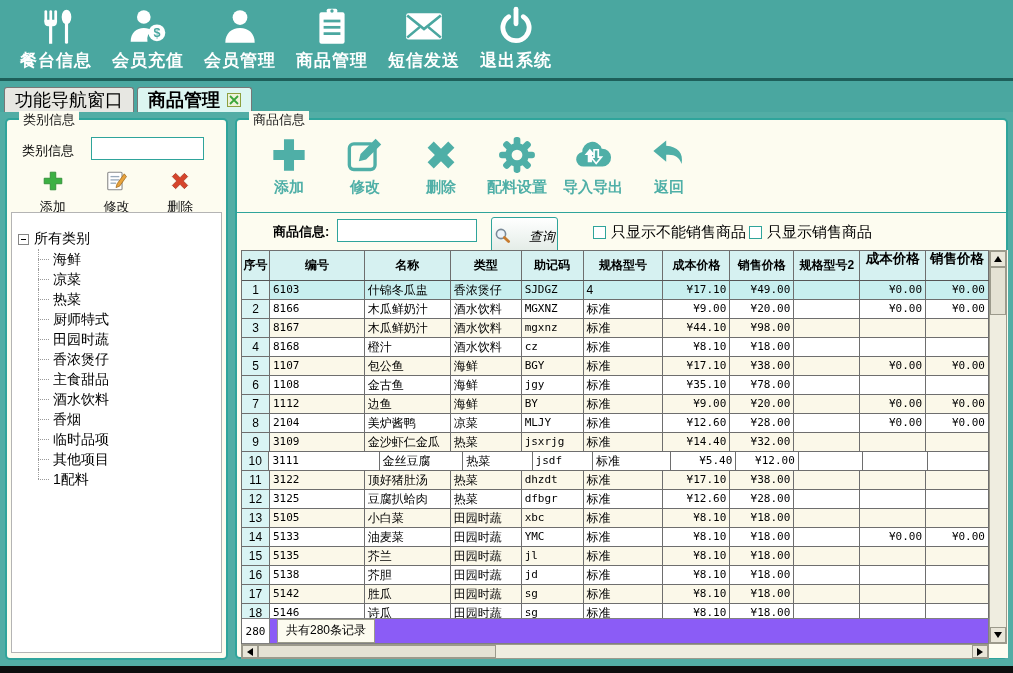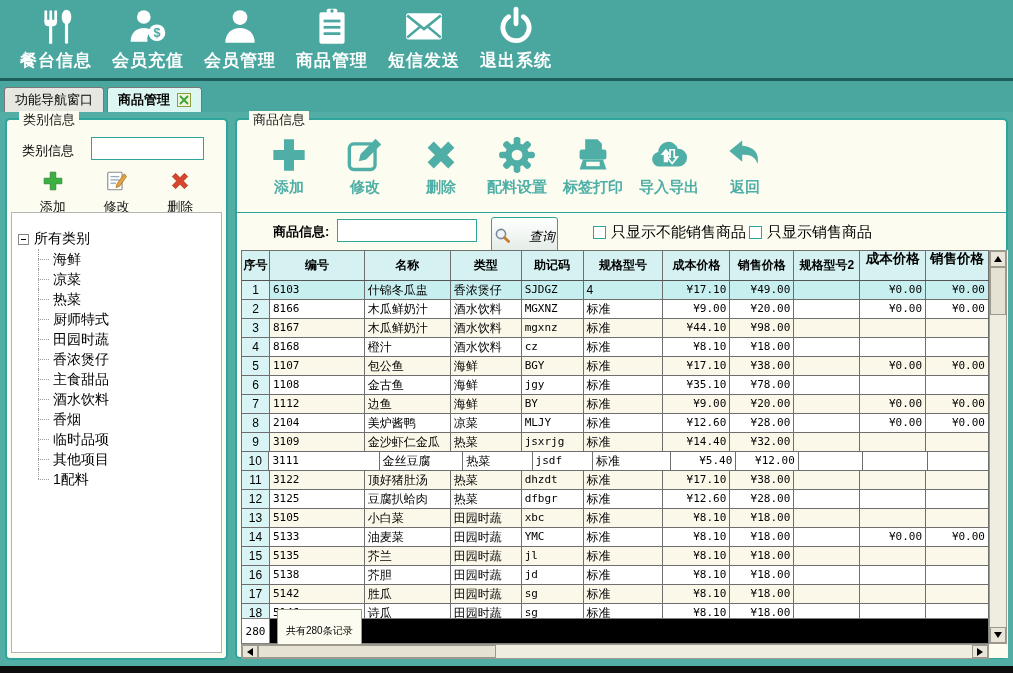--- a/index.html
+++ b/index.html
@@ -9,21 +9,21 @@
   
   .topbar { position:absolute; left:0; top:0; width:1013px; height:78px; background:#4aa7a0;
             display:flex; align-items:flex-start; padding:5px 0 0 10px; }
   .nav-item { width:92px; display:flex; flex-direction:column; align-items:center; cursor:pointer; }
   .nav-icon { height:44px; display:flex; align-items:center; justify-content:center; }
   .nav-label { color:#fff; font-weight:bold; font-size:17px; letter-spacing:1px; white-space:nowrap; }
 
   
   .tabstrip { position:absolute; left:0; top:78px; width:1013px; height:34px; background:#4aa7a0;
               border-top:3px solid #1d5f5a; display:flex; align-items:flex-end; padding-left:4px; gap:3px; }
-  .tab { height:25px; padding:0 10px; display:flex; align-items:center; gap:7px; font-size:13px;
+  .tab { height:25px; padding:0 10px; display:flex; align-items:center; gap:7px; font-size:18px;
          border:1px solid #777; border-bottom:none; border-radius:3px 3px 0 0; cursor:pointer; white-space:nowrap; }
   .tab.inactive { background:#e7e7e2; }
   .tab.active { background:#dcf6f1; font-weight:bold; }
   .tab-close { width:14px; height:14px; border:1px solid #8da03f; background:#eef3da;
                display:flex; align-items:center; justify-content:center; cursor:pointer; }
 
   
   .panel { position:absolute; background:#fdfcf0; border:2px solid #2fa49b; border-radius:5px; }
   .legend { position:absolute; top:-9px; left:12px; background:#fdfcf0; padding:0 4px; font-size:13px; color:#111; }
 
@@ -73,26 +73,26 @@
   .hcell-big { font-size:13.5px; line-height:16px; }
   .rowsview { height:337px; overflow:hidden; background:#fff; }
   .grow { display:flex; height:19px; background:#fff; }
   .grow.stripe .cell { background:#fbf8e9; }
   .grow.sel .cell { background:#c8efef; }
   .cell { height:19px; line-height:18px; font-size:12px; padding:0 3px; border-right:1px solid #6e6e6e;
           border-bottom:1px solid #6e6e6e; overflow:hidden; white-space:nowrap; background:#fff; }
   .cell.idx { background:#d9f4f4 !important; text-align:center; }
   .cell.mono { font-family:"DejaVu Sans Mono","Liberation Mono",monospace; font-size:11px; }
   .cell.r { text-align:right; }
-  .statusrow { display:flex; align-items:center; height:26px; background:#000000;
+  .statusrow { display:flex; height:26px; background:#8b5cf6;
                border-top:1px solid #808080; border-bottom:1px solid #808080; border-right:1px solid #808080; }
   .status-idx { width:28px; align-self:stretch; background:#fff; border-right:1px solid #808080;
                 display:flex; align-items:center; justify-content:center;
                 font-family:"DejaVu Sans Mono",monospace; font-size:11px; }
-  .status-box { margin-left:7px; border:1px solid #9a9a8a; background:#fdfcf0; padding:14px 8px; font-size:10px; }
+  .status-box { margin-left:7px; border:1px solid #9a9a8a; background:#fdfcf0; padding:2px 8px; font-size:12px; }
 
   .vscroll { position:absolute; left:748px; top:0; width:18px; height:394px; background:#efede0;
              border:1px solid #9c9a8c; display:flex; flex-direction:column; }
   .hscroll { position:absolute; left:0; top:394px; width:748px; height:15px; background:#efede0;
              border:1px solid #9c9a8c; display:flex; }
   .sbtn { background:#e9e6d9; border:1px solid #9c9a8c; flex:none; display:flex; align-items:center; justify-content:center; cursor:pointer; }
   .vscroll .sbtn { width:100%; height:16px; }
   .hscroll .sbtn { width:16px; height:100%; }
   .vthumb { width:100%; height:48px; background:#e5e2d4; border:1px solid #9c9a8c; cursor:pointer; }
   .hthumb { width:238px; height:100%; background:#e5e2d4; border:1px solid #9c9a8c; cursor:pointer; }
@@ -288,33 +288,20 @@
                 <rect x="-3" y="-16" width="6" height="32" rx="2.5"></rect>
                 <rect x="-3" y="-16" width="6" height="32" rx="2.5" transform="rotate(45)"></rect>
                 <rect x="-3" y="-16" width="6" height="32" rx="2.5" transform="rotate(90)"></rect>
                 <rect x="-3" y="-16" width="6" height="32" rx="2.5" transform="rotate(135)"></rect>
                 <circle r="10.5"></circle>
                 <circle r="4.8" fill="#fdfcf0"></circle>
               </g>
             </svg>
           </span>
           <span class="tlbl">配料设置</span>
-        </div>
-        <div class="tbtn">
-          <span class="ticon">
-            <svg width="38" height="38" viewBox="0 0 34 34">
-              <g fill="#4fafa7">
-                <path d="M10 3h11l4 4v6H10z"></path>
-                <rect x="5" y="12" width="24" height="9" rx="2"></rect>
-                <path d="M8 21h18l3 9H5z"></path>
-              </g>
-              <rect x="11" y="23" width="12" height="4" fill="#fdfcf0"></rect>
-            </svg>
-          </span>
-          <span class="tlbl">标签打印</span>
         </div>
         <div class="tbtn">
           <span class="ticon">
             <svg width="40" height="38" viewBox="0 0 38 34">
               <path d="M28 28H10a7 7 0 0 1-1.2-13.9A9.5 9.5 0 0 1 27.3 11 7.6 7.6 0 0 1 28 28z" fill="#4fafa7"></path>
               <path d="M14 24V17h-3l5-6 5 6h-3v7z" fill="#fff"></path>
               <path d="M24 12v7h3l-5 6-5-6h3v-7z" fill="#4fafa7" stroke="#fff" stroke-width="1.6"></path>
             </svg>
           </span>
           <span class="tlbl">导入导出</span>

